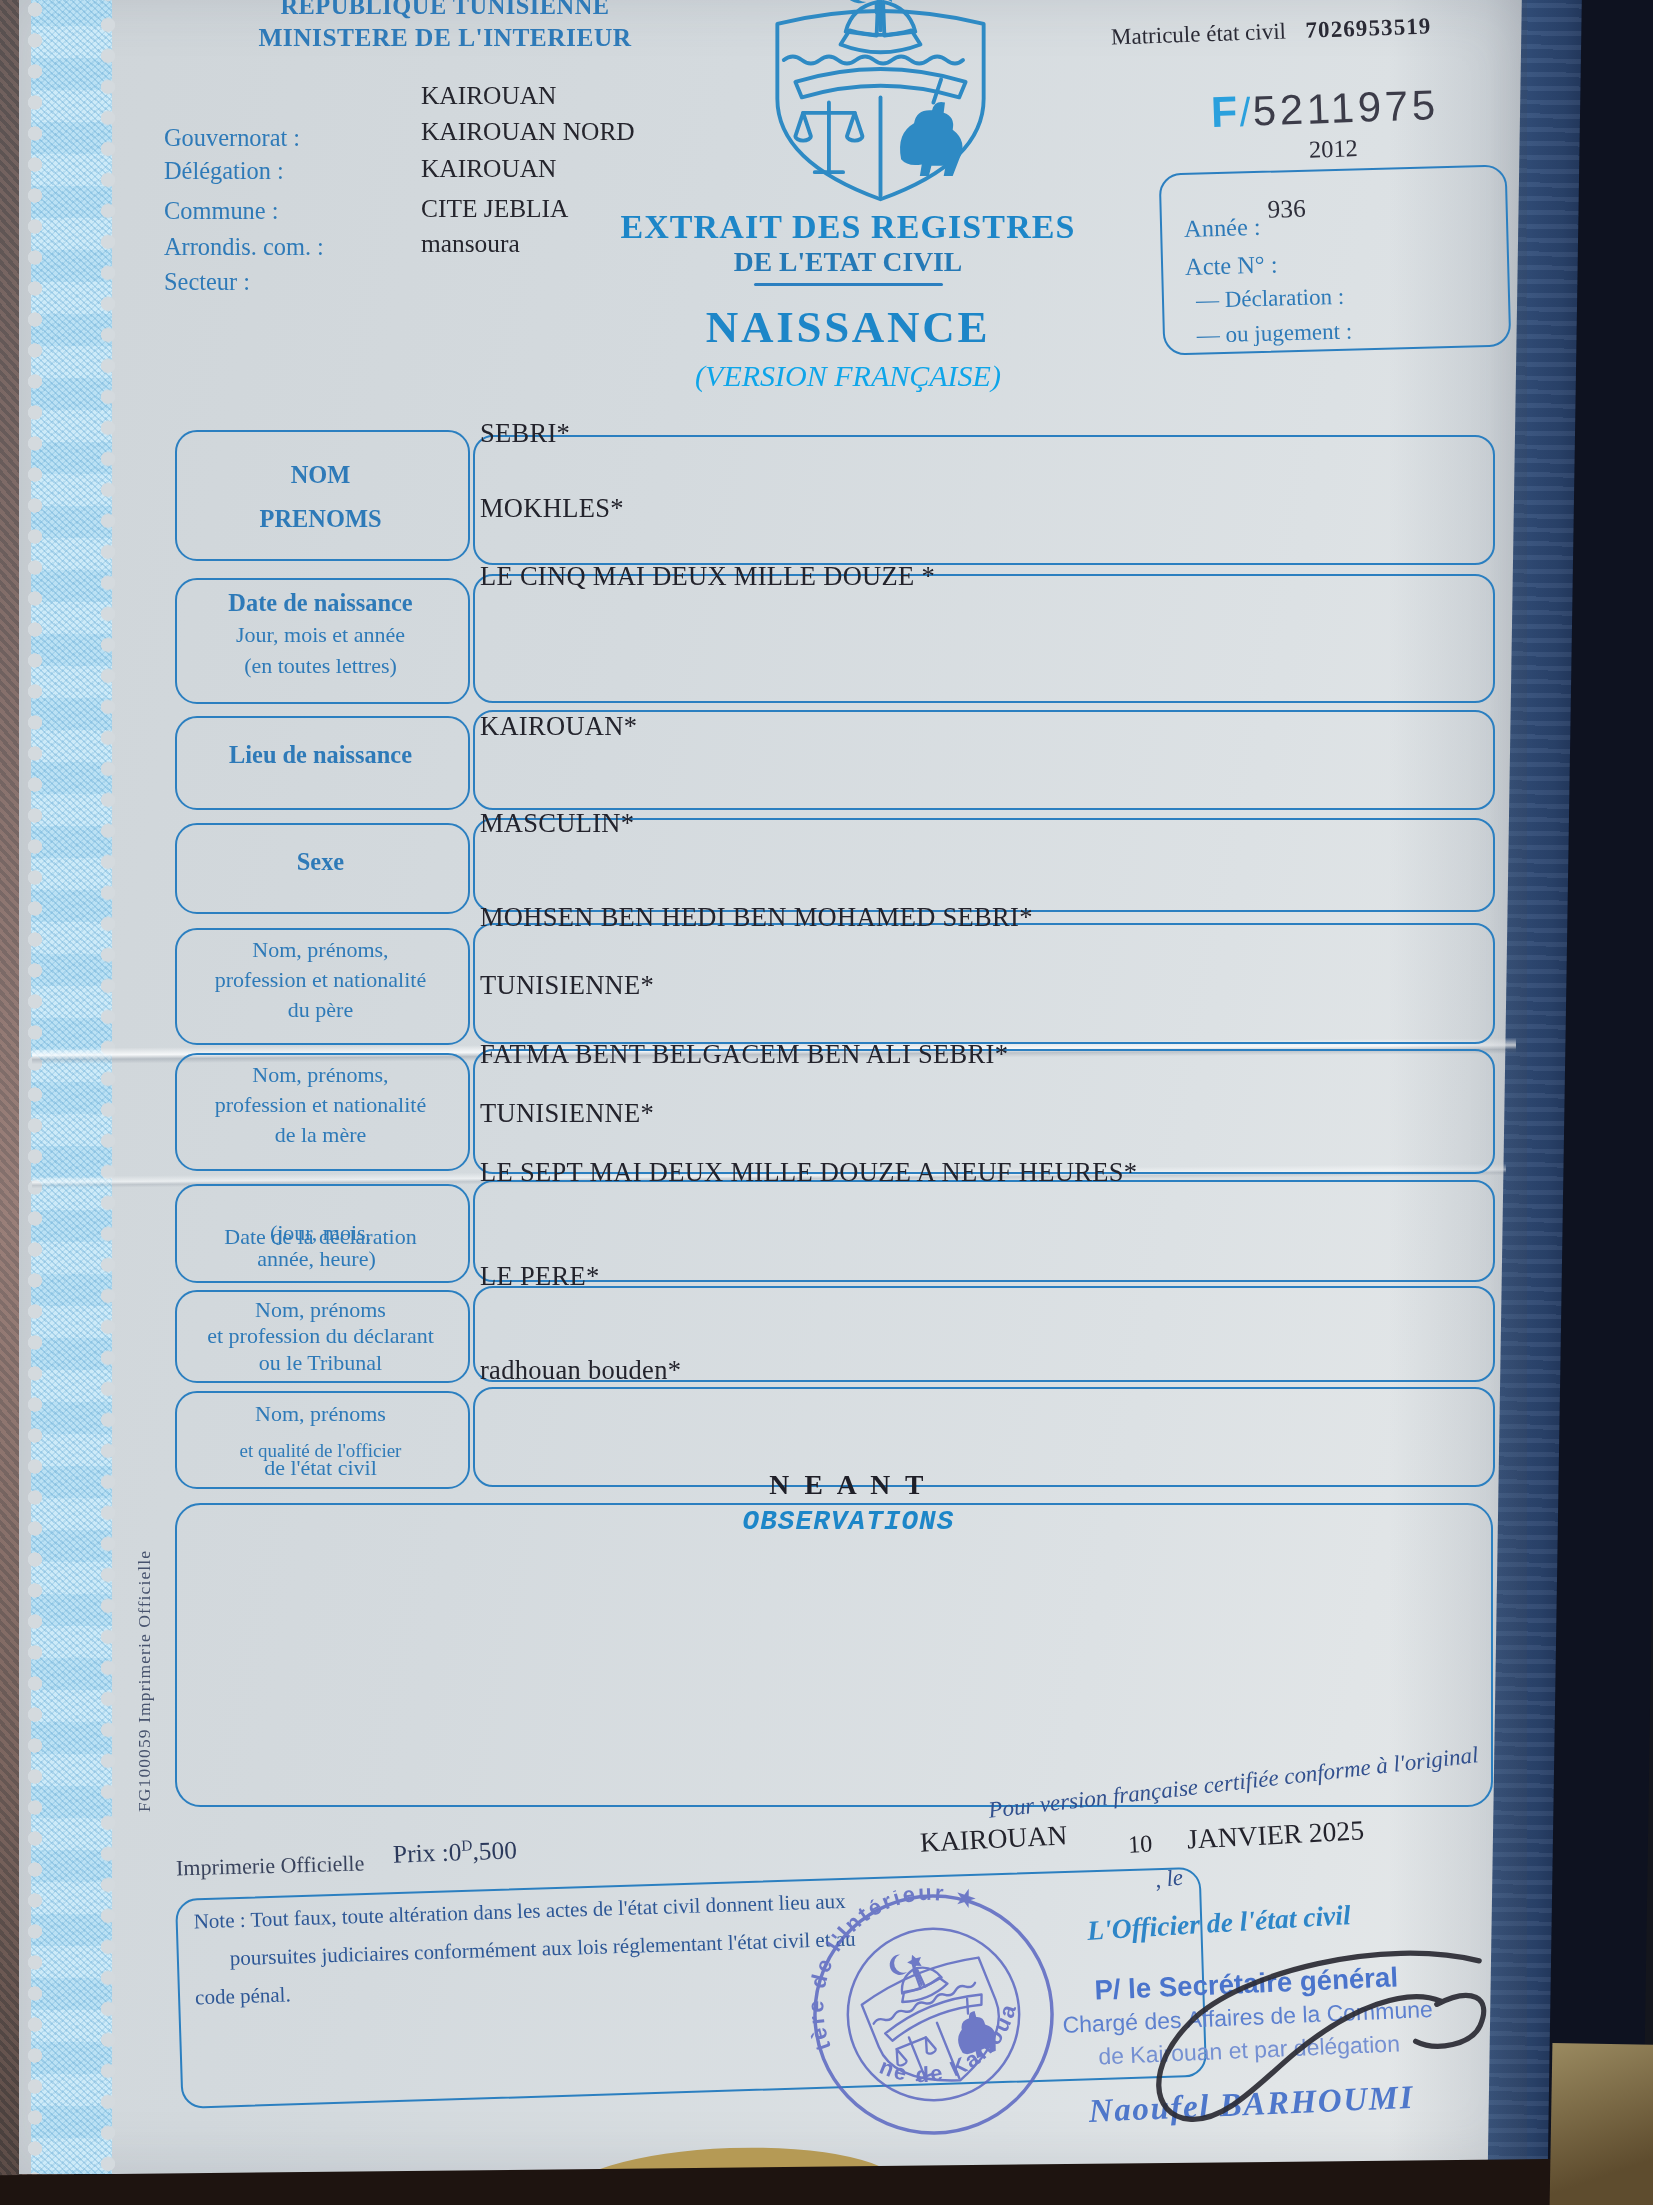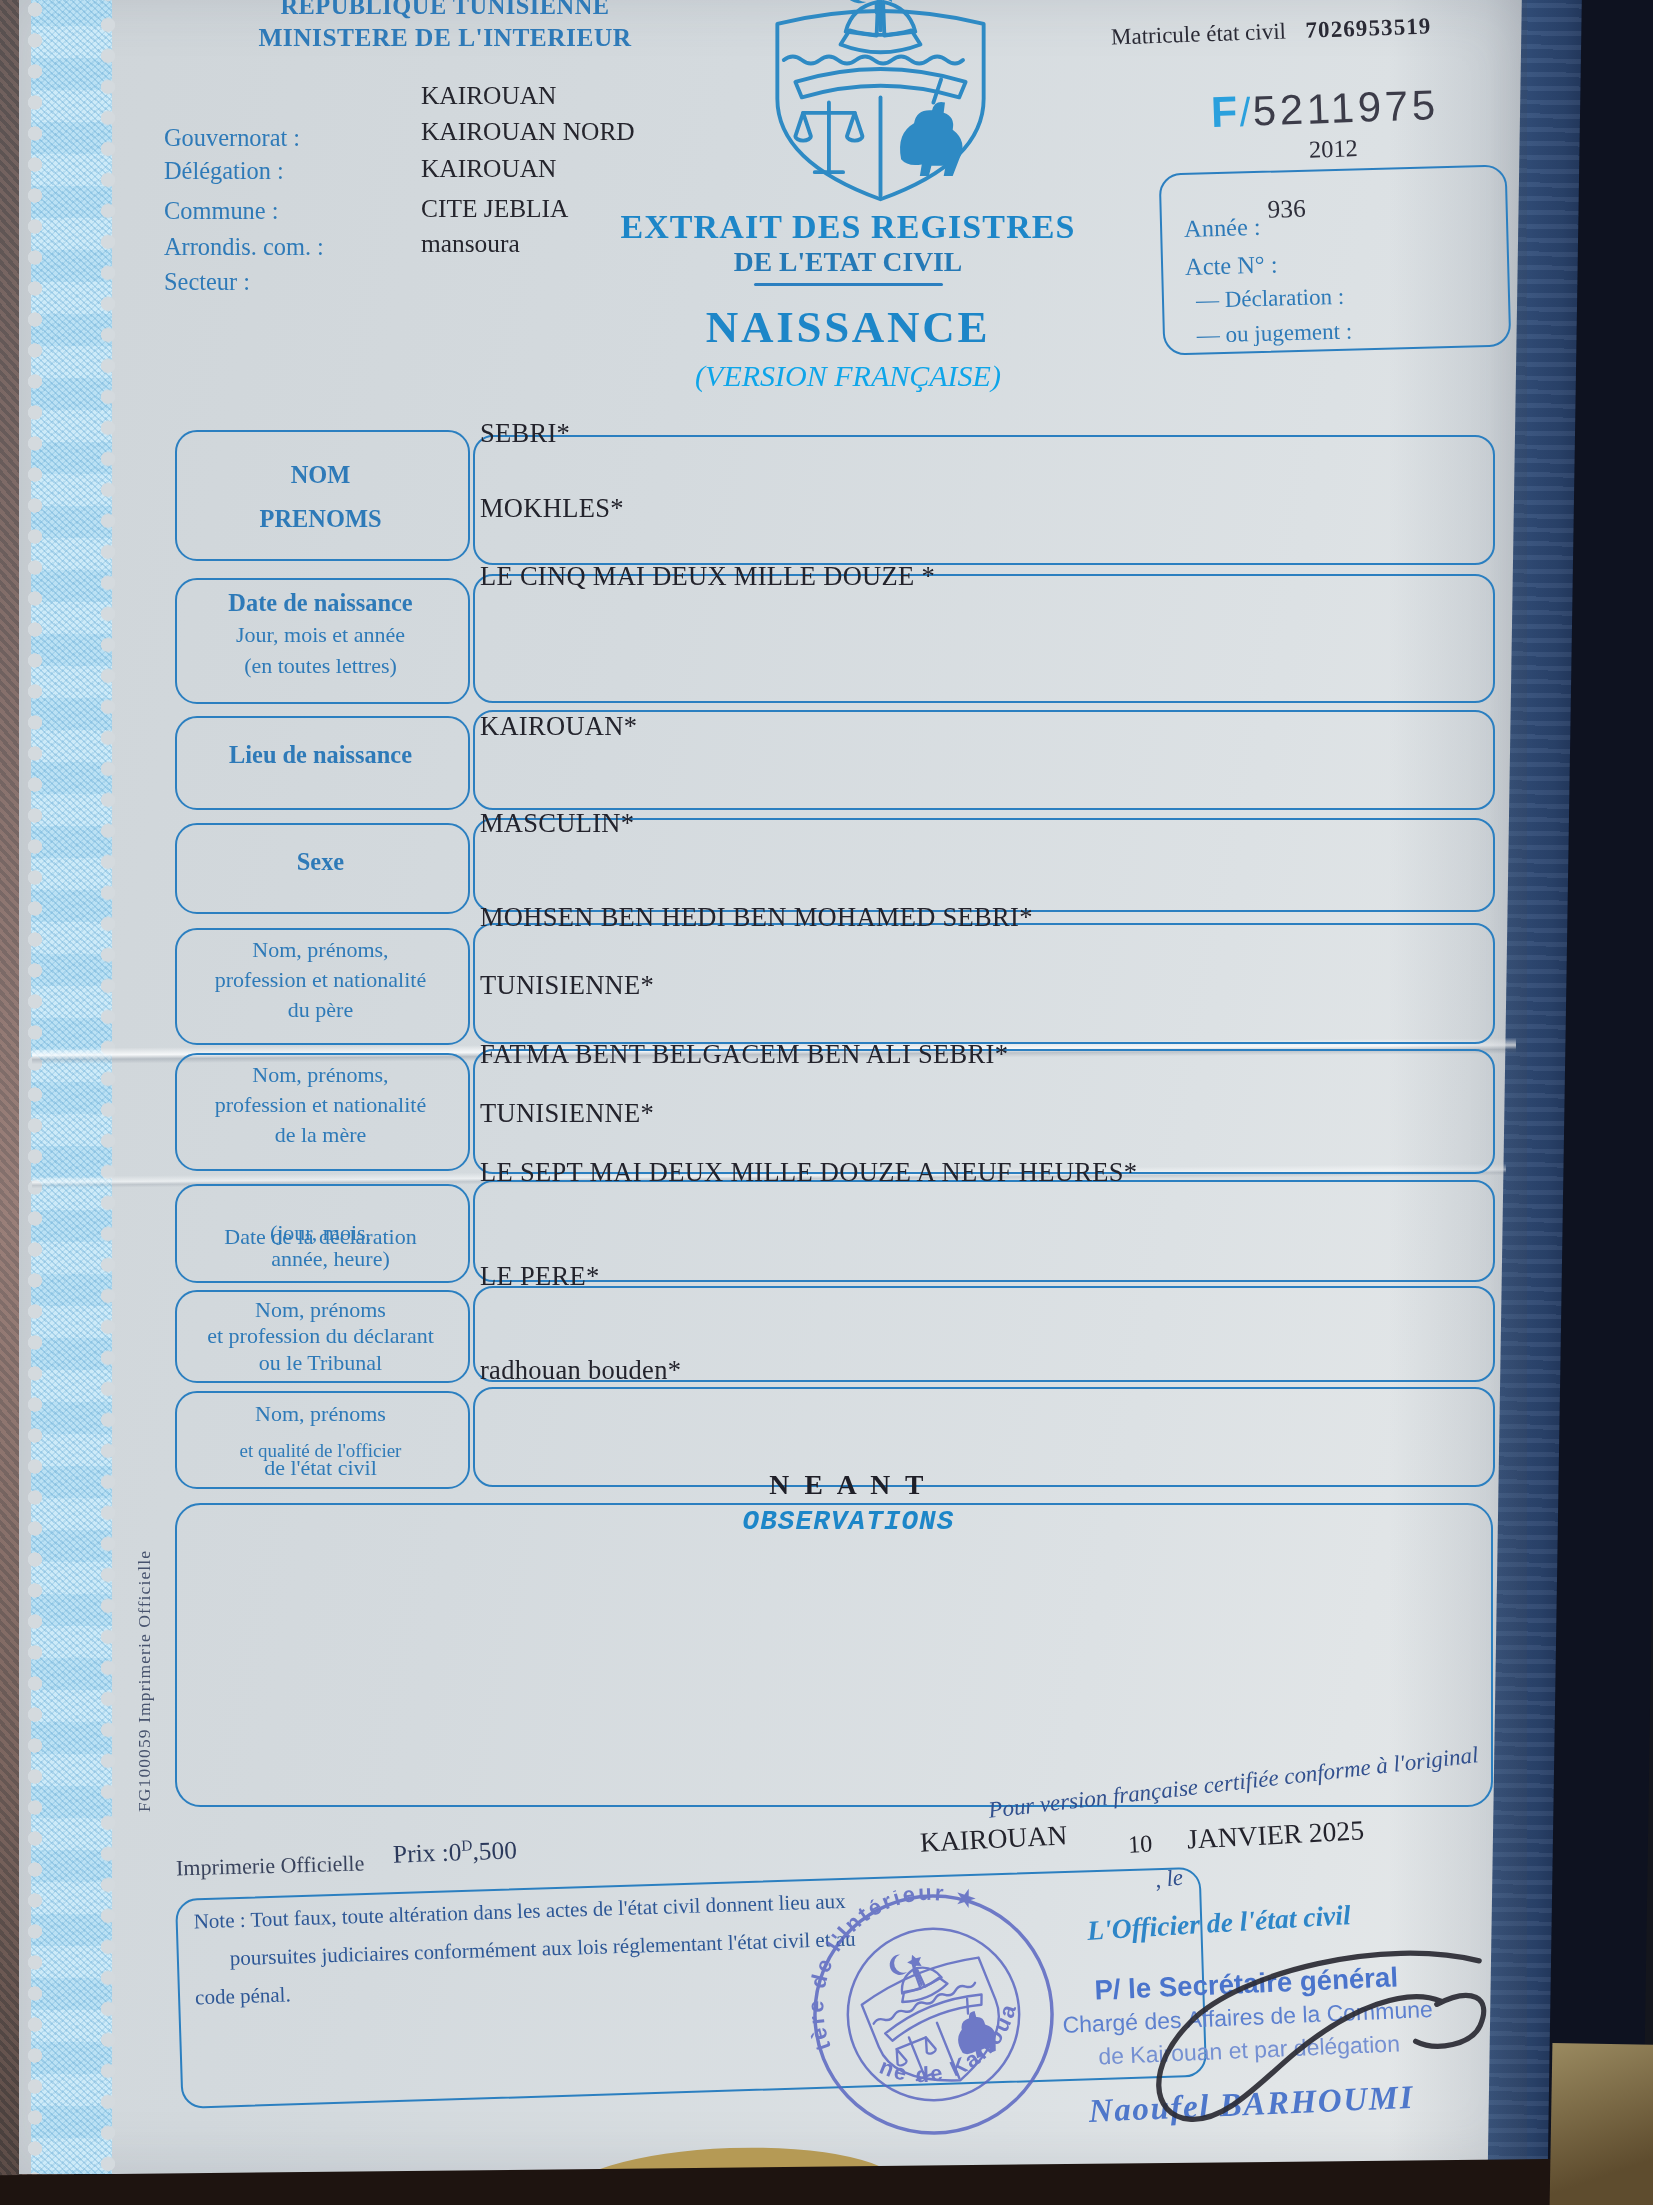--- a/index.html
+++ b/index.html
@@ -169,21 +169,21 @@
       <div class="abs box" style="left: 473px; top: 1049px; width: 1018px; height: 121px; border-radius: 20px;"></div>
       <div class="abs ctr nw lbl" style="left: 175px; top: 1062px; width: 291px; font-size: 22px;">Nom, prénoms,</div>
       <div class="abs ctr nw lbl" style="left: 175px; top: 1092px; width: 291px; font-size: 22px;">profession et nationalité</div>
       <div class="abs ctr nw lbl" style="left: 175px; top: 1122px; width: 291px; font-size: 22px;">de la mère</div>
       <div class="abs val" style="left: 480px; top: 1039px;">FATMA BENT BELGACEM BEN ALI SEBRI*</div>
       <div class="abs val" style="left: 480px; top: 1098px;">TUNISIENNE*</div>
       <div class="abs box" style="left: 175px; top: 1184px; width: 291px; height: 95px;"></div>
       <div class="abs box" style="left: 473px; top: 1180px; width: 1018px; height: 98px; border-radius: 20px;"></div>
       <div class="abs ctr nw lbl" style="left: 175px; top: 1224px; width: 291px; font-size: 22px;">Date de la déclaration</div>
       <div class="abs ctr nw lbl" style="left: 175px; top: 1220px; width: 291px; font-size: 22px;">(jour, mois,</div>
-      <div class="abs ctr nw lbl" style="left: 185px; top: 1246px; width: 291px; font-size: 22px;">année, heure)</div>
+      <div class="abs ctr nw lbl" style="left: 171px; top: 1246px; width: 291px; font-size: 22px;">année, heure)</div>
       <div class="abs val" style="left: 480px; top: 1157px;">LE SEPT MAI  DEUX MILLE DOUZE  A NEUF HEURES*</div>
       <div class="abs val" style="left: 480px; top: 1261px;">LE PERE*</div>
       <div class="abs box" style="left: 175px; top: 1290px; width: 291px; height: 89px;"></div>
       <div class="abs box" style="left: 473px; top: 1286px; width: 1018px; height: 92px; border-radius: 20px;"></div>
       <div class="abs ctr nw lbl" style="left: 175px; top: 1297px; width: 291px; font-size: 22px;">Nom, prénoms</div>
       <div class="abs ctr nw lbl" style="left: 175px; top: 1323px; width: 291px; font-size: 22px;">et profession du déclarant</div>
       <div class="abs ctr nw lbl" style="left: 175px; top: 1350px; width: 291px; font-size: 22px;">ou le Tribunal</div>
       <div class="abs val" style="left: 480px; top: 1355px;">radhouan bouden*</div>
       <div class="abs box" style="left: 175px; top: 1391px; width: 291px; height: 94px;"></div>
       <div class="abs box" style="left: 473px; top: 1387px; width: 1018px; height: 96px; border-radius: 20px;"></div>

